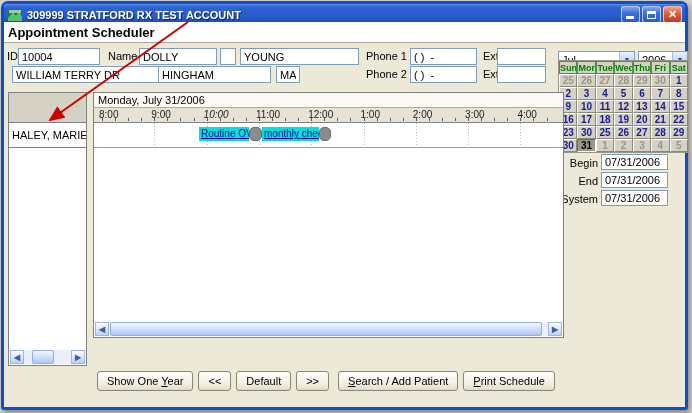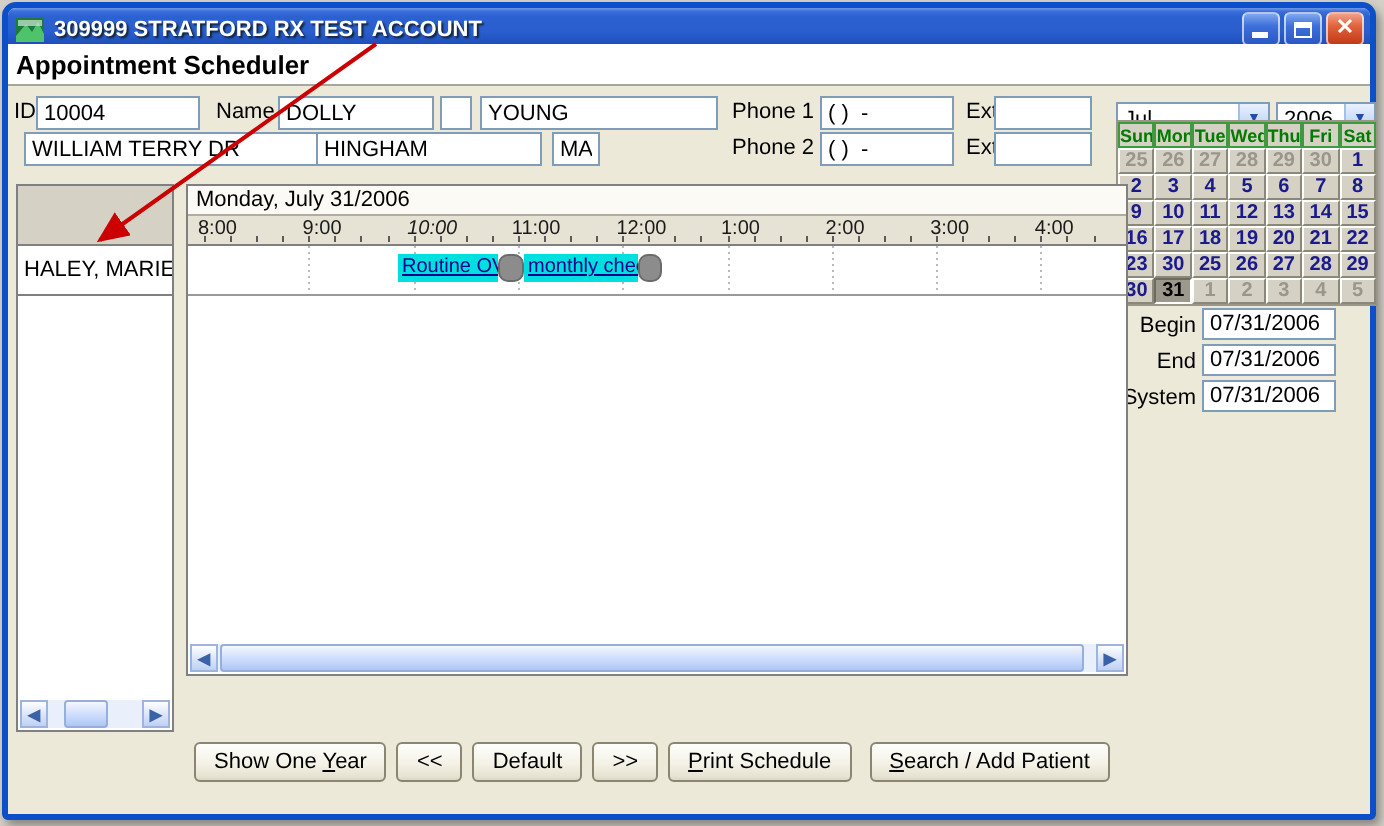--- a/index.html
+++ b/index.html
@@ -314,22 +314,22 @@
       <div class="sb-thumb" style="left:15px; width:432px;"></div>
       <div class="sb-arrow right">▶</div>
     </div>
   </div>
 
   <div class="btn-row" id="button-row">
       <button class="xp-btn">Show One <u>Y</u>ear</button>
       <button class="xp-btn">&lt;&lt;</button>
       <button class="xp-btn">Default</button>
       <button class="xp-btn">&gt;&gt;</button>
+      <button class="xp-btn gap-lg"><u>S</u>earch / Add Patient</button>
       <button class="xp-btn"><u>P</u>rint Schedule</button>
-      <button class="xp-btn gap-lg"><u>S</u>earch / Add Patient</button>
     </div>
 
   <svg class="arrow-overlay" viewBox="0 0 686 403">
     <defs>
       <marker id="ah" markerWidth="9" markerHeight="8" refX="7" refY="3.5" orient="auto">
         <path d="M0,0 L8,3.5 L0,7 Z" fill="#CC0000"></path>
       </marker>
     </defs>
     <line x1="184" y1="18" x2="46" y2="116" stroke="#CC0000" stroke-width="2" marker-end="url(#ah)"></line>
   </svg>

